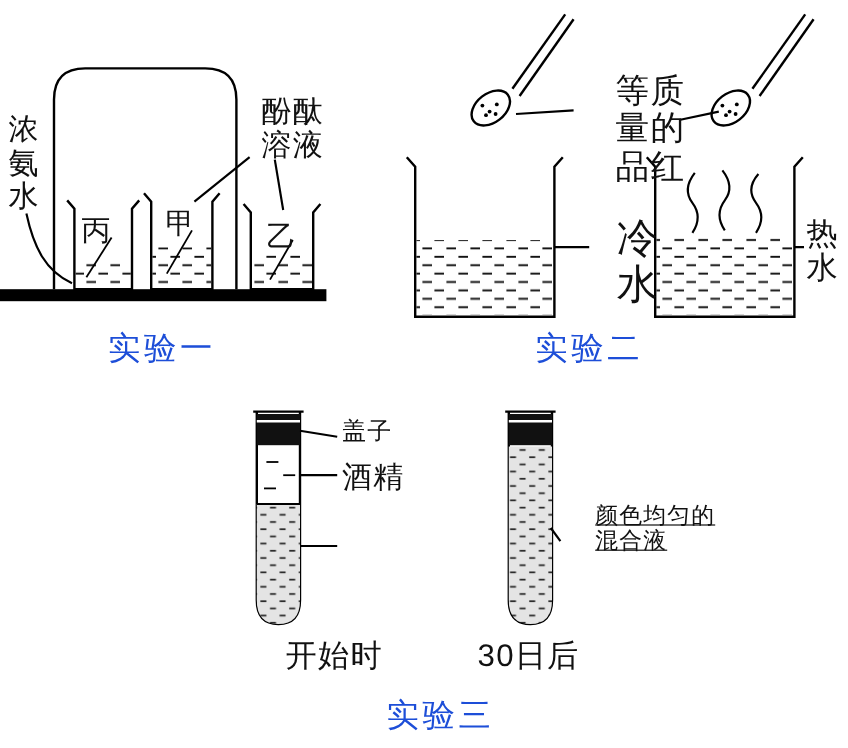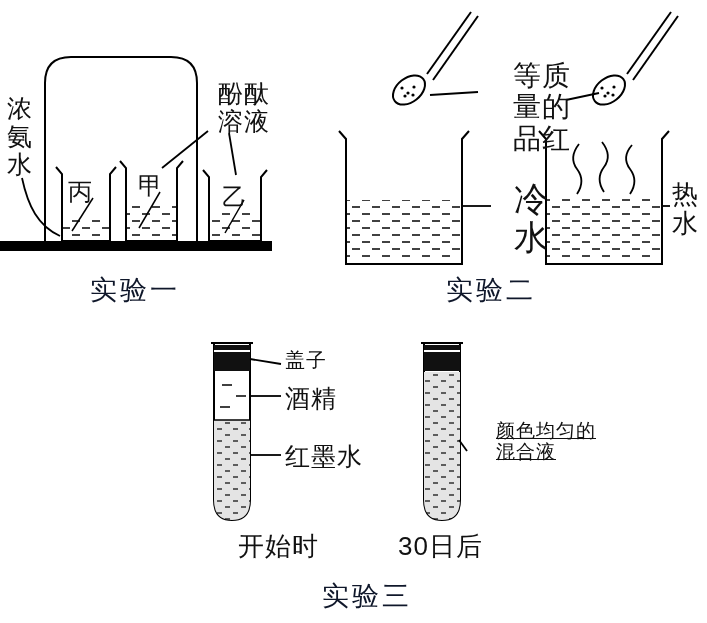--- a/index.html
+++ b/index.html
@@ -16,21 +16,21 @@
     position:absolute;
     color:#111;
     line-height:1.12;
     letter-spacing:1px;
     white-space:normal;
   }
   .cap{
     position:absolute;
     font-size:27px;
     letter-spacing:3px;
-    color:#0f172a;
+    color:#1d4ed8;
   }
   
   .ammonia{left:7px;top:94px;width:30px;font-size:25px;}
   .phen{left:198px;top:79px;width:56px;font-size:25px;padding-left:20px;}
   .bk-char{position:absolute;font-size:24px;color:#111;}
   .bk-bing{left:68px;top:176px;}
   .bk-jia{left:138px;top:170px;}
   .bk-yi{left:222px;top:181px;}
   .cap1{left:90px;top:272px;width:100px;}
   
@@ -161,19 +161,18 @@
   <div class="bk-char bk-yi">乙</div>
   <div class="cap cap1">实验一</div>
 
   <div class="lbl dye">等质量的品红</div>
   <div class="lbl cold">冷水</div>
   <div class="lbl hot">热水</div>
   <div class="cap cap2">实验二</div>
 
   <div class="lbl gaizi">盖子</div>
   <div class="lbl jiujing">酒精</div>
-  <div class="lbl hongmoshui">红墨水</div>
   <div class="lbl mixture">颜色均匀的混合液</div>
   <div class="lbl start">开始时</div>
   <div class="lbl after">30日后</div>
   <div class="cap cap3">实验三</div>
 
 </div>
 
 </body></html>

